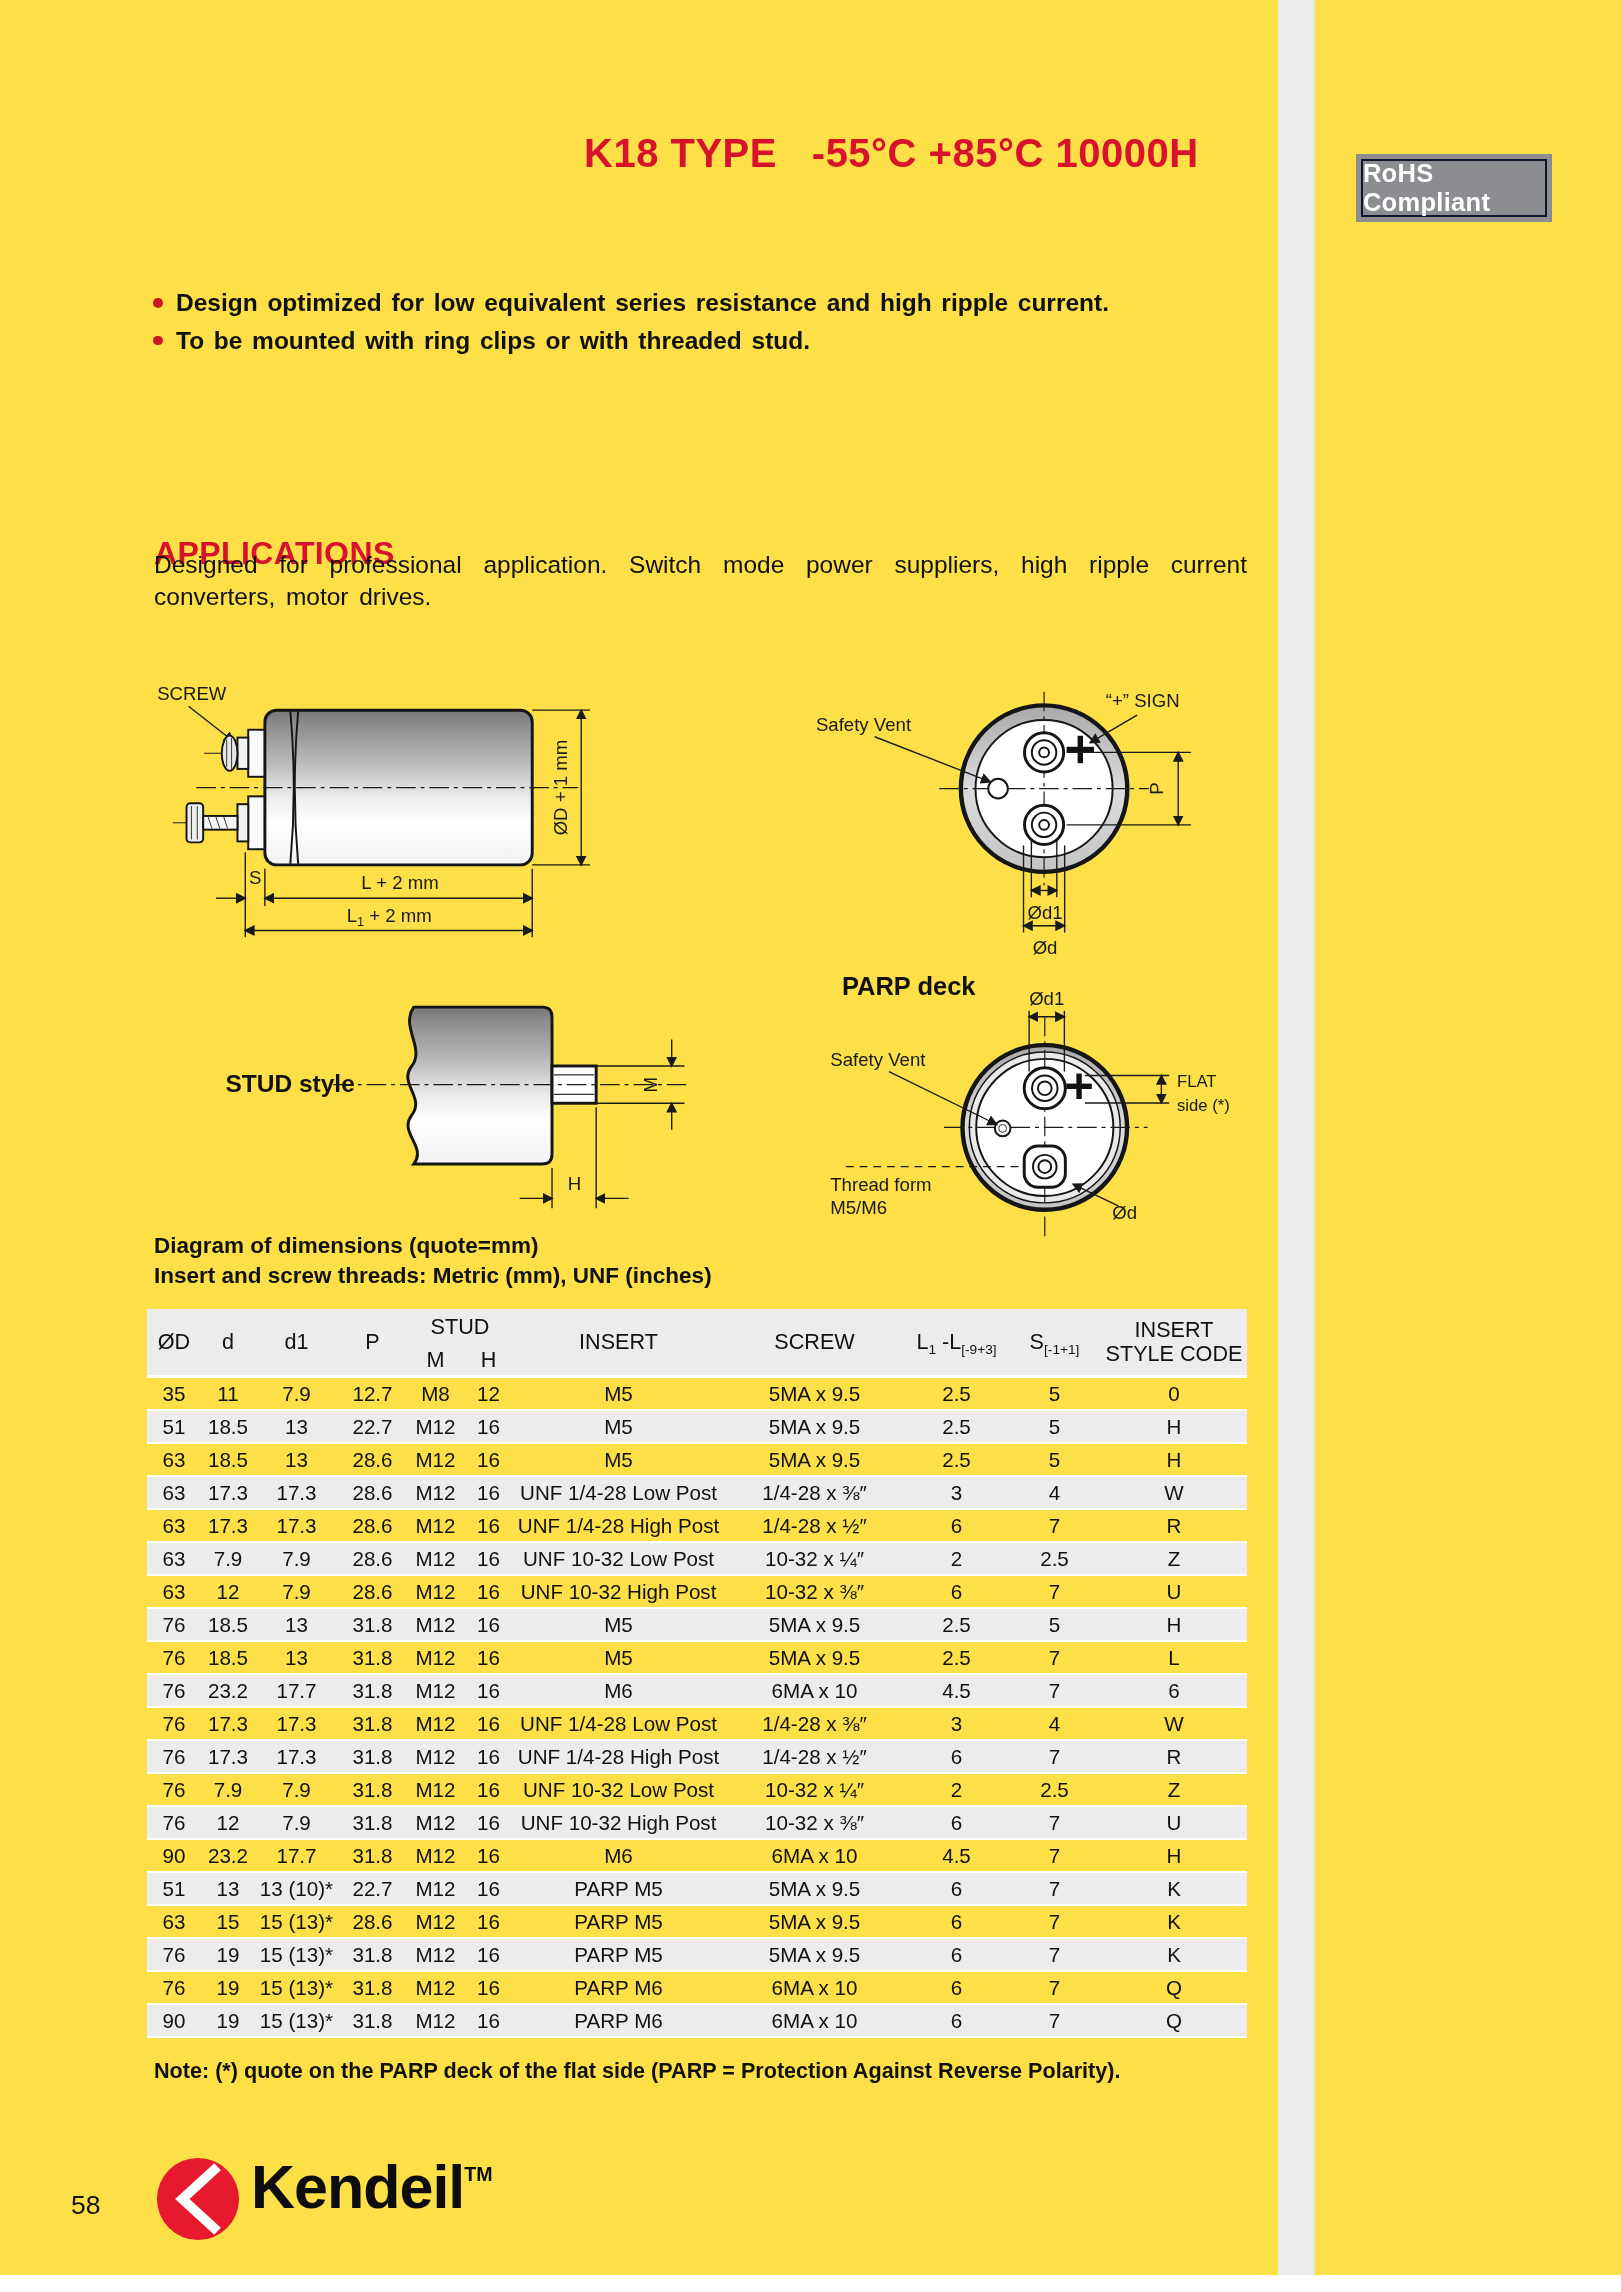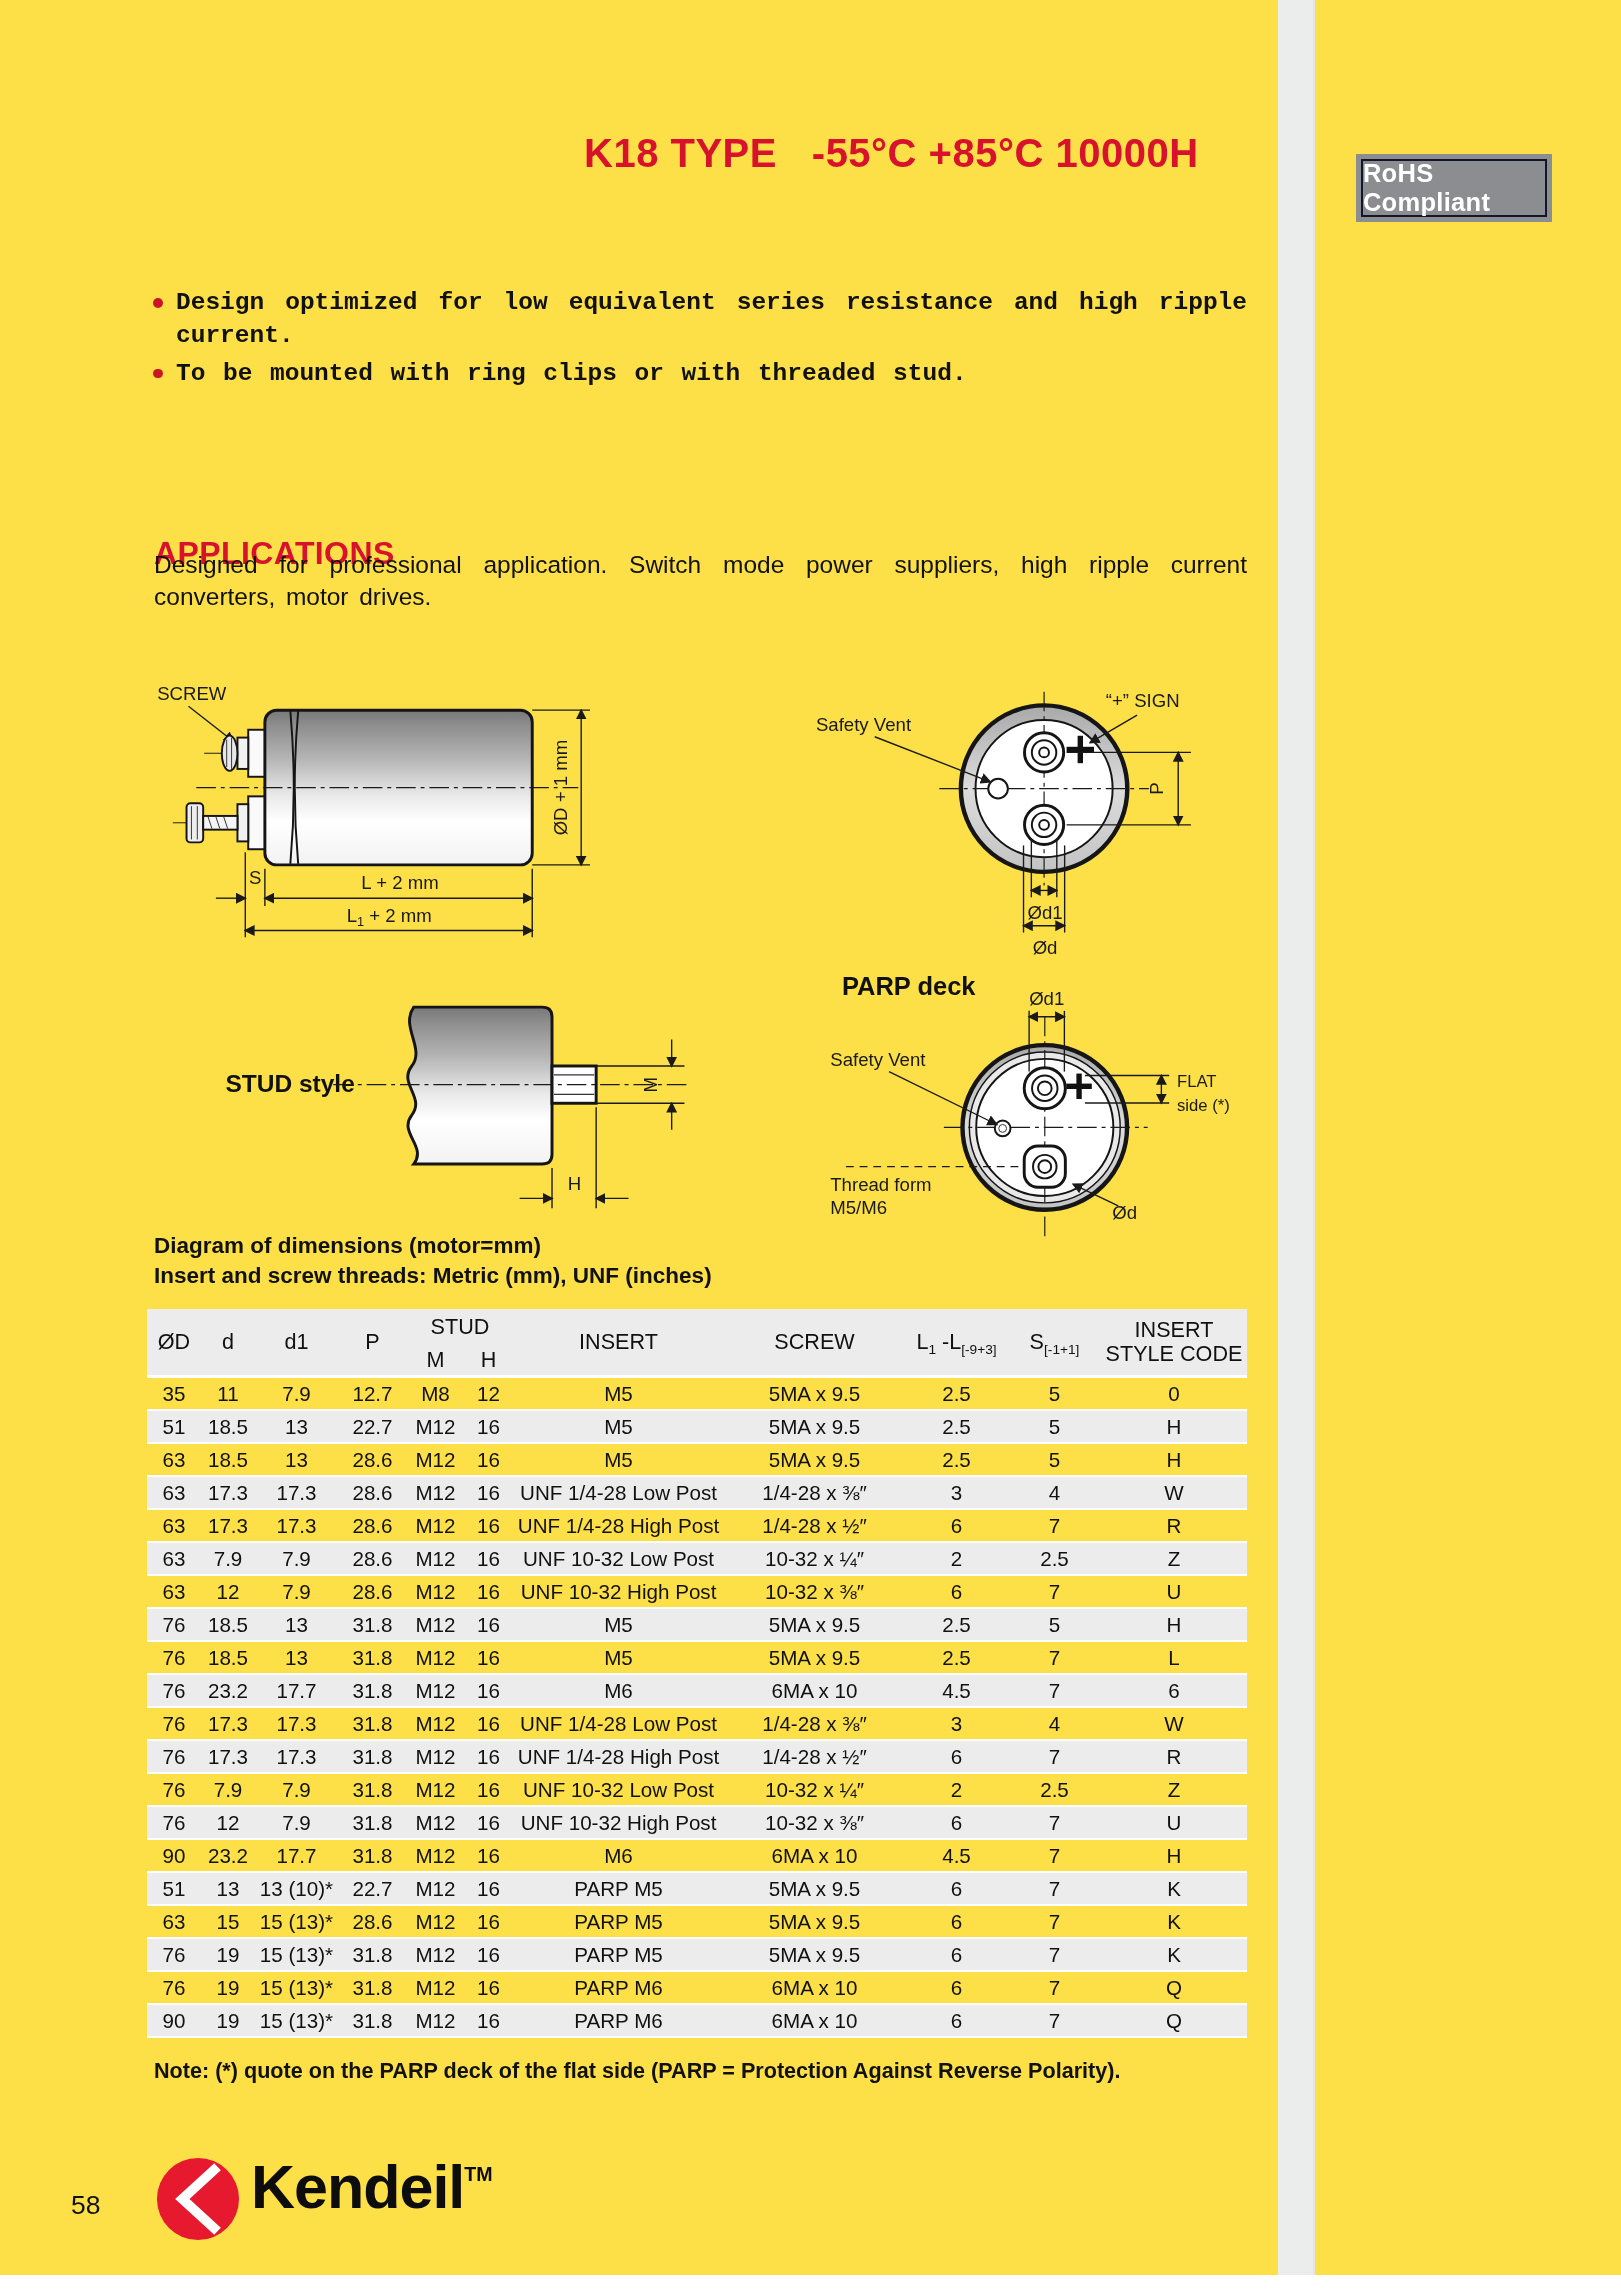--- a/index.html
+++ b/index.html
@@ -7,21 +7,21 @@
         font-family:"Liberation Sans",sans-serif;color:#111;overflow:hidden;}
   .side-band{position:absolute;left:1278px;top:0;width:35px;height:2293px;
              background:#ebedec;border-right:2px solid #e3e5e4;}
   .title{position:absolute;left:584px;top:131px;font-size:40px;font-weight:bold;
          color:#d8122d;letter-spacing:0.5px;white-space:pre;}
   .rohs{position:absolute;left:1356px;top:154px;width:196px;height:68px;
         background:#8b8d90;padding:4.9px;box-sizing:border-box;}
   .rohs-inner{width:100%;height:100%;border:2px solid #0f172a;box-sizing:border-box;
         display:flex;align-items:center;justify-content:center;
         color:#fff;font-size:25.5px;font-weight:bold;letter-spacing:0.3px;}
-  .features{position:absolute;left:147px;top:286px;width:1100px;font-family:Liberation Mono, monospace;}
+  .features{position:absolute;left:147px;top:286px;width:1100px;}
   .feature{position:relative;padding-left:29px;font-weight:bold;font-size:24.5px;
            line-height:33px;text-align:justify;word-spacing:2.9px;margin-bottom:4.9px;}
   .bullet{position:absolute;left:5.9px;top:11.8px;width:9.8px;height:9.8px;border-radius:50%;
           background:#cc1626;}
   .apps-head{position:absolute;left:154px;top:514px;font-size:32px;font-weight:bold;
              color:#d8122d;letter-spacing:0.4px;margin-top:21px;}
   .apps-body{position:absolute;left:154px;top:549px;width:1093px;font-size:24.5px;
              line-height:32px;text-align:justify;word-spacing:3.9px;}
   .diag{position:absolute;}
   .dtext{font-size:19px;fill:#1a1a1a;}
@@ -261,21 +261,21 @@
       <text class="dsmall" x="356" y="134">FLAT</text>
       <text class="dsmall" x="356" y="158">side (*)</text>
     </g>
     <text class="dtext" x="2" y="240">Thread form</text>
     <text class="dtext" x="2" y="263">M5/M6</text>
     <text class="dtext" x="290" y="268">Ød</text>
     <path class="dim" d="M296,255 L250,233" marker-end="url(#arr)"></path>
   </svg>
 
   <div class="intro">
-    <div>Diagram of dimensions (motor=mm)</div>
+    <div>Diagram of dimensions (quote=mm)</div>
     <div>Insert and screw threads: Metric (mm), UNF (inches)</div>
   </div>
 
   <table class="spec">
     <colgroup>
       <col style="width:54px">
         <col style="width:54px">
         <col style="width:83px">
         <col style="width:69px">
       <col style="width:57px">

